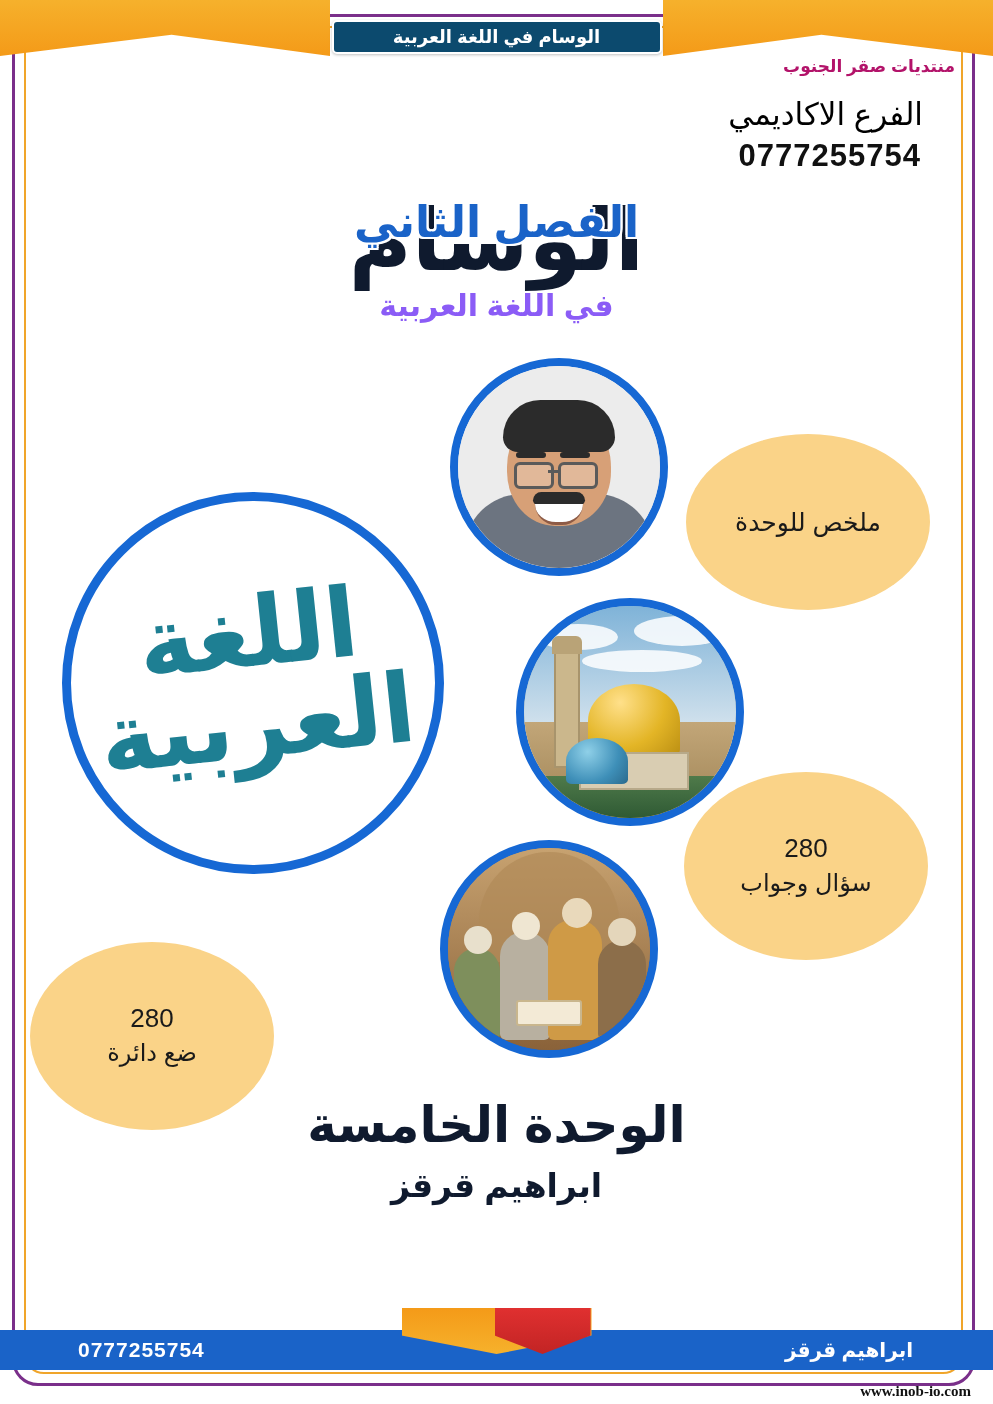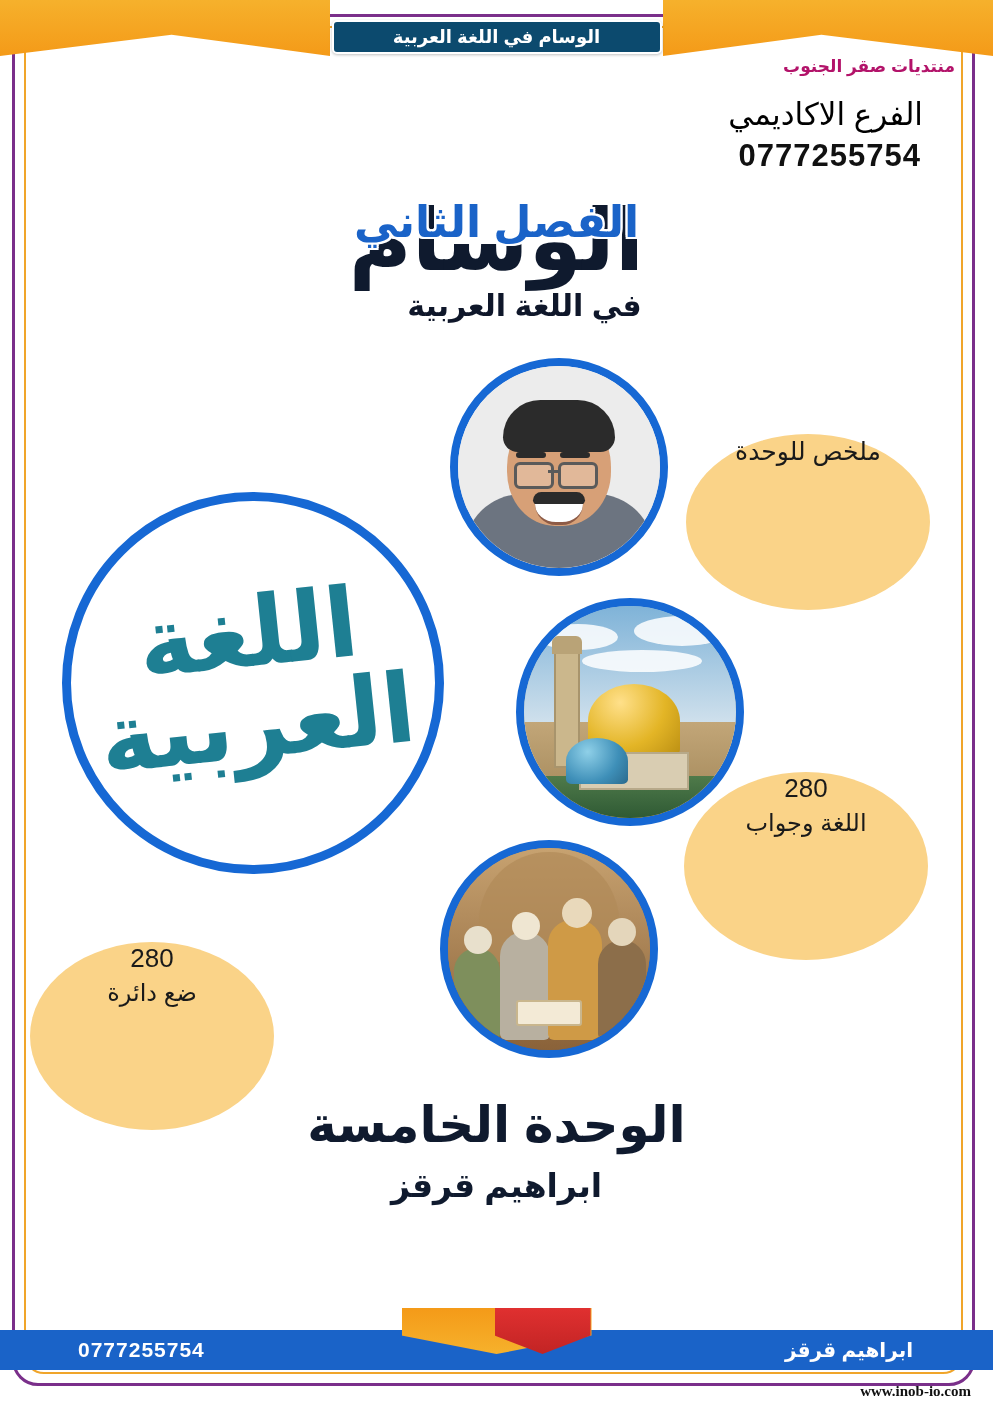--- a/index.html
+++ b/index.html
@@ -165,25 +165,24 @@
     text-shadow:
       -2px 0 #fff, 2px 0 #fff, 0 -2px #fff, 0 2px #fff,
       -2px -2px #fff, 2px -2px #fff, -2px 2px #fff, 2px 2px #fff;
     white-space: nowrap;
   }
   .hero-sub {
     position: absolute;
     left: 50%;
     top: 288px;
     transform: translateX(-50%);
-    color: #0f172a;
+    color: #8b5cf6;
     font-size: 30px;
     font-weight: bold;
     white-space: nowrap;
-    margin-left: 28px;
   }
 
   
   .lang-circle {
     position: absolute;
     left: 62px;
     top: 492px;
     width: 382px;
     height: 382px;
     border: 9px solid #1668d4;
@@ -341,21 +340,21 @@
   }
 
   
   .bubble {
     position: absolute;
     background: #fad388;
     border-radius: 50%;
     display: flex;
     flex-direction: column;
     align-items: center;
-    justify-content: flex-start;
+    justify-content: center;
     text-align: center;
     color: #1a1a1a;
   }
   .bubble .bubble-num {
     font-size: 26px;
     font-weight: normal;
     line-height: 1.3;
   }
   .bubble .bubble-label {
     font-size: 24px;
@@ -548,21 +547,21 @@
     <div class="s-head" style="left:160px; bottom:104px; width:28px; height:28px; background:#e4d6bb;"></div>
     <div class="s-book"></div>
   </div>
 
   <div class="bubble b-summary">
     <div class="bubble-label">ملخص للوحدة</div>
   </div>
 
   <div class="bubble b-qa">
     <div class="bubble-num">280</div>
-    <div class="bubble-label">اللغة وجواب</div>
+    <div class="bubble-label">سؤال وجواب</div>
   </div>
 
   <div class="bubble b-circle">
     <div class="bubble-num">280</div>
     <div class="bubble-label">ضع دائرة</div>
   </div>
 
   <div class="unit-title">الوحدة الخامسة</div>
   <div class="author-name">ابراهيم قرقز</div>
 

